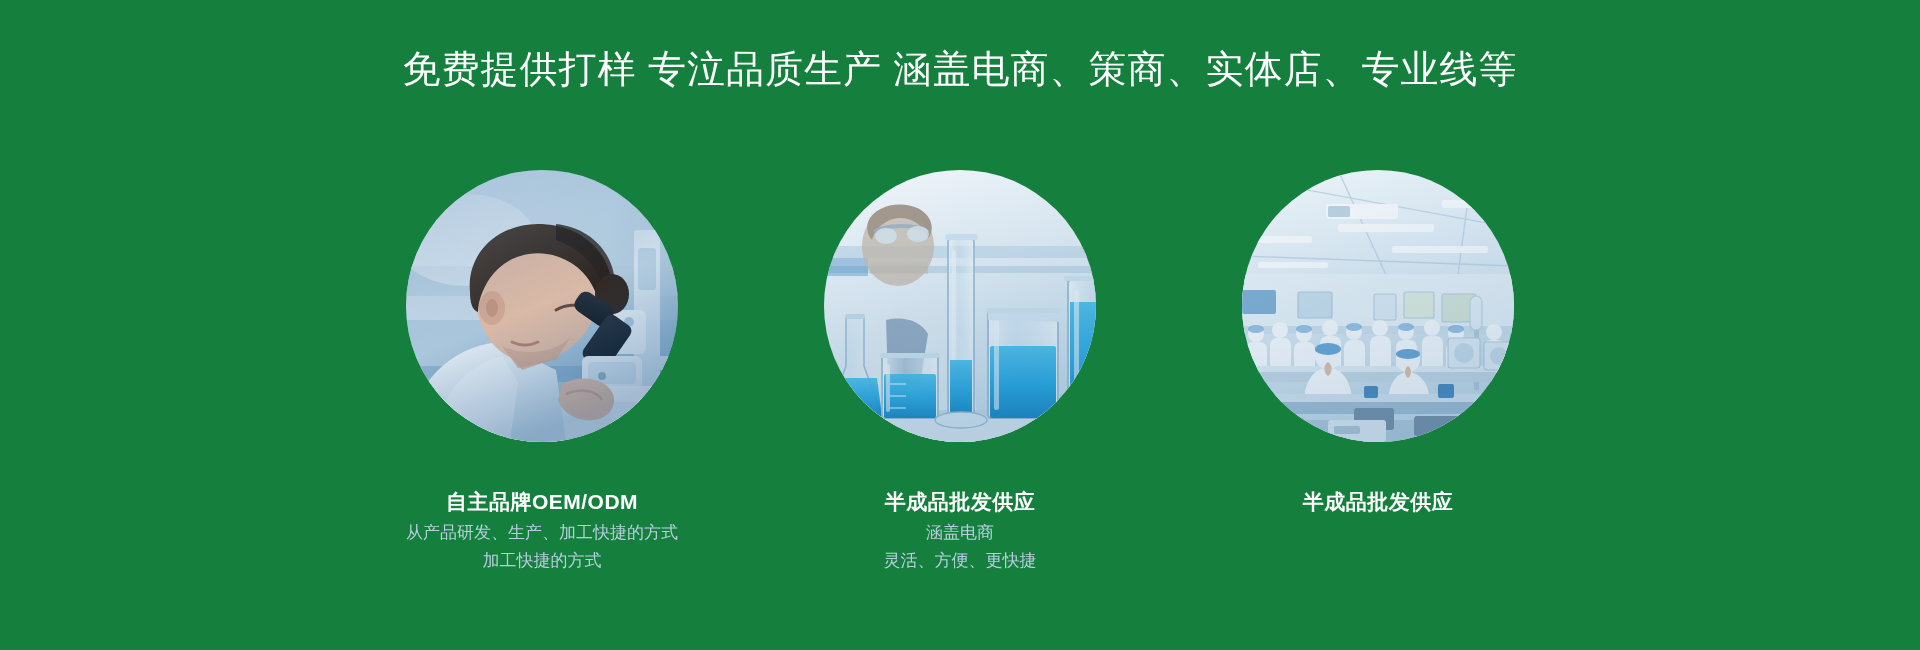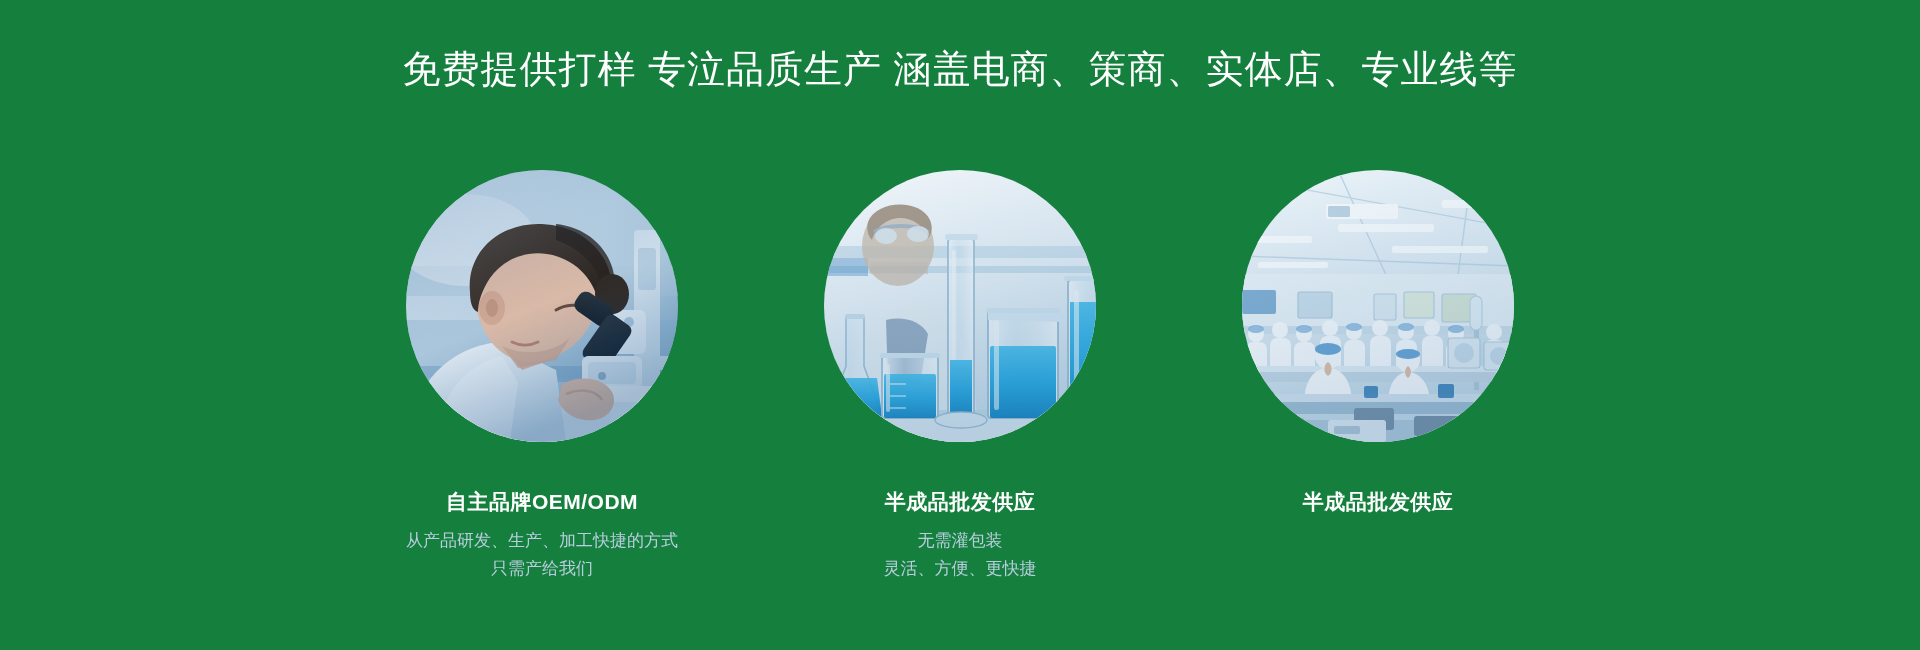--- a/index.html
+++ b/index.html
@@ -58,21 +58,21 @@
     color:#ffffff;
     font-size:21px;
     font-weight:bold;
     letter-spacing:.5px;
     line-height:1.3;
     text-align:center;
     white-space:nowrap;
   }
 
   .card-desc {
-    margin-top:12px;
+    margin-top:4px;
     color:#b9cde0;
     font-size:17px;
     font-weight:400;
     line-height:1.65;
     text-align:center;
     white-space:nowrap;
   }
   .card-desc div { white-space:nowrap; }
 </style>
 </head>
@@ -168,21 +168,21 @@
                    C 170 252 156 242 152 230 Z" fill="#eec3a8"></path>
           <path d="M160 224 C 174 218 190 220 196 230" stroke="#d9a98f" stroke-width="2.5" fill="none"></path>
 
           <rect width="272" height="272" fill="url(#c1tint)"></rect>
         </svg>
       </div>
 
       <div class="card-title">自主品牌OEM/ODM</div>
       <div class="card-desc">
         <div>从产品研发、生产、加工快捷的方式</div>
-        <div>只需产给我们</div>
+        <div>加工快捷的方式</div>
       </div>
     </div>
 
     <div class="card">
       <div class="photo">
         <svg viewBox="0 0 272 272" xmlns="http://www.w3.org/2000/svg">
           <defs>
             <linearGradient id="c2bg" x1="0" y1="0" x2="0.3" y2="1">
               <stop offset="0%" stop-color="#ffffff"></stop>
               <stop offset="55%" stop-color="#eef4f8"></stop>
@@ -258,21 +258,21 @@
             <rect x="62" y="194" width="4" height="48" rx="2"></rect>
             <rect x="250" y="120" width="5" height="120" rx="2.5"></rect>
           </g>
 
           <rect width="272" height="272" fill="url(#c2tint)"></rect>
         </svg>
       </div>
 
       <div class="card-title">半成品批发供应</div>
       <div class="card-desc">
-        <div>无需灌包装</div>
+        <div>涵盖电商</div>
         <div>灵活、方便、更快捷</div>
       </div>
     </div>
 
     <div class="card">
       <div class="photo">
         <svg viewBox="0 0 272 272" xmlns="http://www.w3.org/2000/svg">
           <defs>
             <linearGradient id="c3bg" x1="0" y1="0" x2="0.2" y2="1">
               <stop offset="0%" stop-color="#f7fbfd"></stop>

